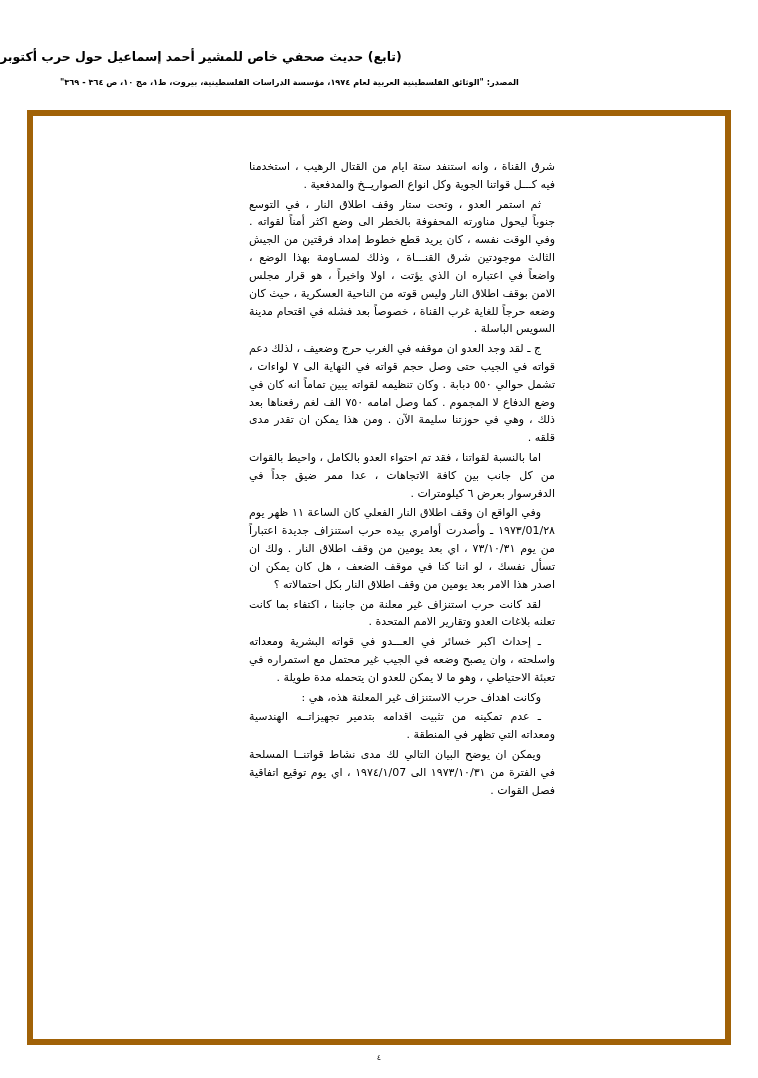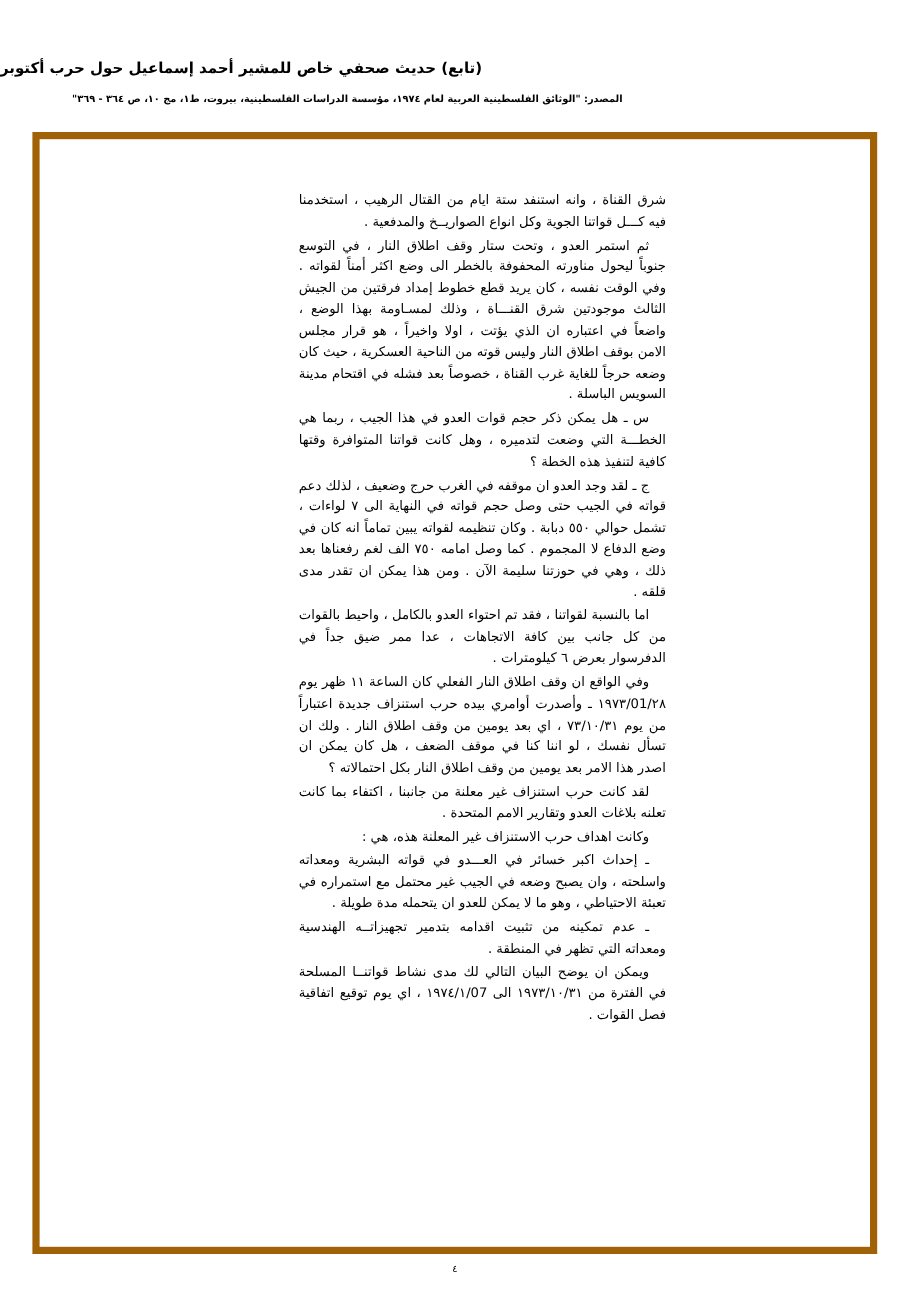--- a/index.html
+++ b/index.html
@@ -90,27 +90,26 @@
   <div class="header-block">
     <div class="doc-title">(تابع) حديث صحفي خاص للمشير أحمد إسماعيل حول حرب أكتوبر</div>
     <div class="source-line">المصدر:  "الوثائق الفلسطينية العربية لعام ١٩٧٤، مؤسسة الدراسات الفلسطينية، بيروت، ط١، مج ١٠، ص ٣٦٤ - ٣٦٩"</div>
   </div>
 
   <div class="frame">
     <div class="frame-inner">
       <div class="text-col">
         <p class="para">شرق القناة ، وانه استنفد ستة ايام من القتال الرهيب ، استخدمنا فيه كـــل قواتنا الجوية وكل انواع الصواريــخ والمدفعية .</p>
         <p class="para indent">ثم استمر العدو ، وتحت ستار وقف اطلاق النار ، في التوسع جنوباً ليحول مناورته المحفوفة بالخطر الى وضع اكثر أمناً لقواته . وفي الوقت نفسه ، كان يريد قطع خطوط إمداد فرقتين من الجيش الثالث موجودتين شرق القنـــاة ، وذلك لمسـاومة بهذا الوضع ، واضعاً في اعتباره ان الذي يؤتت ، اولا واخيراً ، هو قرار مجلس الامن بوقف اطلاق النار وليس قوته من الناحية العسكرية ، حيث كان وضعه حرجاً للغاية غرب القناة ، خصوصاً بعد فشله في اقتحام مدينة السويس الباسلة .</p>
-        <p class="para indent">س ـ هل يمكن ذكر حجم قوات العدو في هذا الجيب ، ربما هي الخطـــة التي وضعت لتدميره ، وهل كانت قواتنا المتوافرة وقتها كافية لتنفيذ هذه الخطة ؟</p>
         <p class="para indent">ج ـ لقد وجد العدو ان موقفه في الغرب حرج وضعيف ، لذلك دعم قواته في الجيب حتى وصل حجم قواته في النهاية الى ٧ لواءات ، تشمل حوالي ٥٥٠ دبابة . وكان تنظيمه لقواته يبين تماماً انه كان في وضع الدفاع لا المجموم . كما وصل امامه ٧٥٠ الف لغم رفعناها بعد ذلك ، وهي في حوزتنا سليمة الآن . ومن هذا يمكن ان تقدر مدى قلقه .</p>
         <p class="para indent">اما بالنسبة لقواتنا ، فقد تم احتواء العدو بالكامل ، واحيط بالقوات من كل جانب بين كافة الاتجاهات ، عدا ممر ضيق جداً في الدفرسوار بعرض ٦ كيلومترات .</p>
         <p class="para indent">وفي الواقع ان وقف اطلاق النار الفعلي كان الساعة ١١ ظهر يوم ١٩٧٣/01/٢٨ ـ وأصدرت أوامري بيده حرب استنزاف جديدة اعتباراً من يوم ٧٣/١٠/٣١ ، اي بعد يومين من وقف اطلاق النار . ولك ان تسأل نفسك ، لو اننا كنا في موقف الضعف ، هل كان يمكن ان اصدر هذا الامر بعد يومين من وقف اطلاق النار بكل احتمالاته ؟</p>
         <p class="para indent">لقد كانت حرب استنزاف غير معلنة من جانبنا ، اكتفاء بما كانت تعلنه بلاغات العدو وتقارير الامم المتحدة .</p>
+        <p class="para indent">ـ إحداث اكبر خسائر في العـــدو في قواته البشرية ومعداته واسلحته ، وان يصبح وضعه في الجيب غير محتمل مع استمراره في تعبئة الاحتياطي ، وهو ما لا يمكن للعدو ان يتحمله مدة طويلة .</p>
         <p class="para indent">وكانت اهداف حرب الاستنزاف غير المعلنة هذه، هي :</p>
-        <p class="para indent">ـ إحداث اكبر خسائر في العـــدو في قواته البشرية ومعداته واسلحته ، وان يصبح وضعه في الجيب غير محتمل مع استمراره في تعبئة الاحتياطي ، وهو ما لا يمكن للعدو ان يتحمله مدة طويلة .</p>
         <p class="para indent">ـ عدم تمكينه من تثبيت اقدامه بتدمير تجهيزاتــه الهندسية ومعداته التي تظهر في المنطقة .</p>
         <p class="para indent">ويمكن ان يوضح البيان التالي لك مدى نشاط قواتنــا المسلحة في الفترة من ١٩٧٣/١٠/٣١ الى ١٩٧٤/١/07 ، اي يوم توقيع اتفاقية فصل القوات .</p>
       </div>
     </div>
   </div>
 
   <div class="page-number">٤</div>
 
 </div>
 

